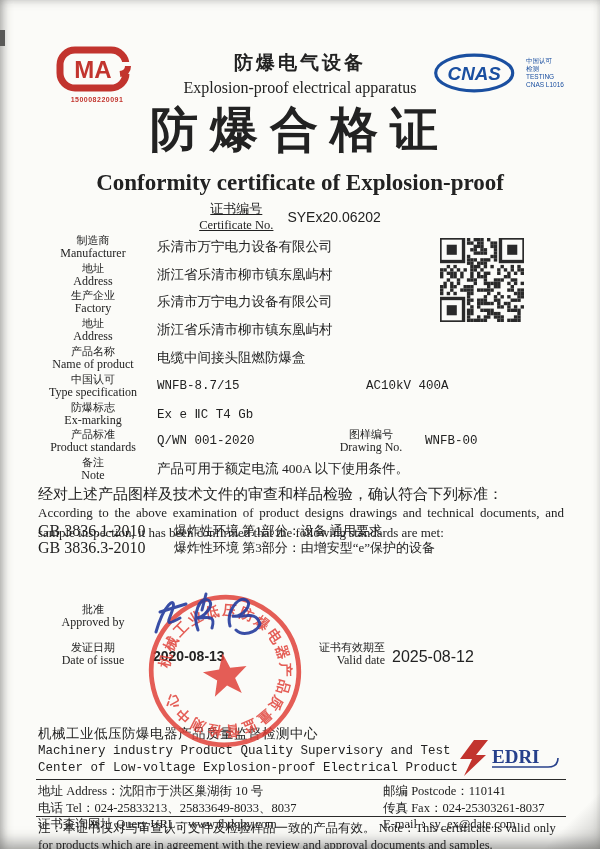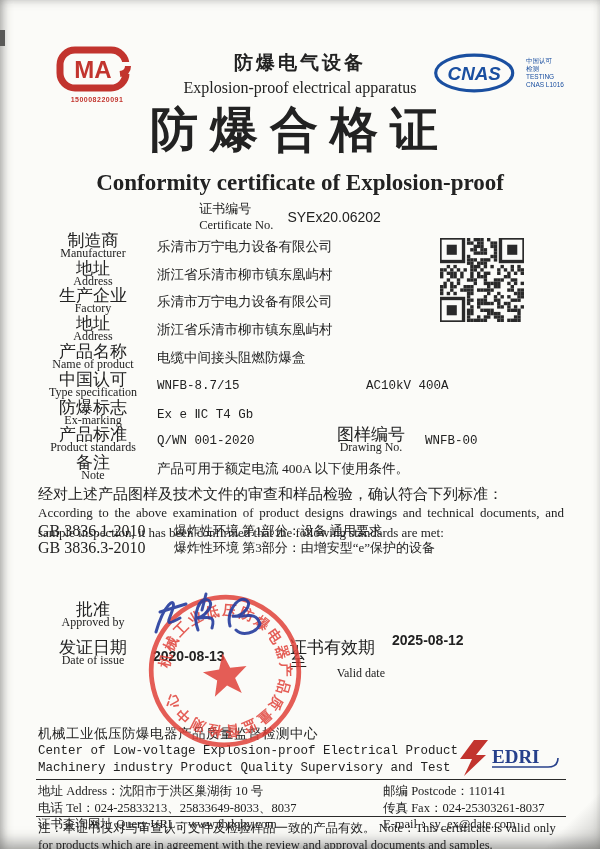--- a/index.html
+++ b/index.html
@@ -28,31 +28,31 @@
   .cnas-txt{color:#1a4fa0;font-size:6.5px;line-height:8px;
     font-family:"Liberation Sans","DejaVu Sans",sans-serif;}
 
   .main-title{position:absolute;left:0;top:98px;width:100%;text-align:center;
     font-size:48px;font-weight:bold;letter-spacing:12px;}
   .sub-title{position:absolute;left:0;top:170px;width:100%;text-align:center;
     font-size:23px;font-weight:bold;}
 
   .certno{position:absolute;left:0;top:200px;width:100%;display:flex;
     justify-content:center;align-items:center;gap:14px;transform:translateX(-10px);}
-  .certno .lblblk{}
+  .certno .lblblk{text-align:center;text-decoration:underline;}
   .certno .cn{font-size:13px;display:block;}
   .certno .en{font-size:12.5px;display:block;}
   .certno .val{font-size:14px;font-family:"Liberation Sans","DejaVu Sans",sans-serif;}
 
   
   .fields{position:absolute;left:40px;top:233px;width:520px;}
   .frow{position:relative;display:flex;align-items:center;min-height:27.8px;}
   .lbl{width:106px;flex:none;display:flex;flex-direction:column;align-items:center;
     justify-content:center;line-height:13px;}
-  .lbl .cn{font-size:17px;}
+  .lbl .cn{font-size:11px;}
   .lbl .en{font-size:12px;}
   .fval{margin-left:11px;font-size:13.5px;}
   .mono{font-family:"Liberation Mono","DejaVu Sans Mono",monospace;font-size:12.5px;}
   .val2{position:absolute;left:315px;}
   .drawing{position:absolute;left:288px;display:flex;align-items:center;}
   .drawing .lbl{width:86px;}
 
   .qr{position:absolute;left:440px;top:238px;width:84px;height:84px;}
 
   
@@ -64,21 +64,21 @@
   .std .code{width:112px;flex:none;font-family:Liberation Serif, serif;font-size:16px;}
   .std .desc{margin-left:24px;}
 
   
   .approve-lbl{position:absolute;left:40px;top:603px;}
   .issue-lbl{position:absolute;left:40px;top:641px;}
   .issue-val{position:absolute;left:153px;top:648px;font-size:14px;font-weight:bold;
     font-family:"Liberation Sans","DejaVu Sans",sans-serif;}
   .valid-lbl{position:absolute;left:290px;top:641px;width:95px;}
   .valid-lbl .lbl{width:95px;align-items:flex-end;}
-  .valid-val{position:absolute;left:392px;top:632px;font-size:14px;font-weight:bold;
+  .valid-val{position:absolute;left:392px;top:648px;font-size:16px;font-weight:normal;
     font-family:"Liberation Sans","DejaVu Sans",sans-serif;}
   .signature{position:absolute;left:146px;top:588px;z-index:3;}
   .stamp{position:absolute;left:146px;top:592px;opacity:.84;transform:rotate(-8deg);z-index:2;}
 
   
   .issuer{position:absolute;left:38px;top:725px;}
   .issuer .cn{font-size:13.5px;letter-spacing:.5px;}
   .issuer .en{font-size:12.5px;line-height:17px;
     font-family:"Liberation Mono","DejaVu Sans Mono",monospace;}
   .sedri{position:absolute;left:452px;top:737px;}
@@ -497,22 +497,22 @@
   <div class="valid-lbl">
     <div class="lbl">
       <span class="cn">证书有效期至</span>
       <span class="en">Valid date</span>
     </div>
   </div>
   <div class="valid-val">2025-08-12</div>
 
   <div class="issuer">
     <div class="cn">机械工业低压防爆电器产品质量监督检测中心</div>
+    <div class="en">Machinery industry Product Quality Supervisory and Test</div>
     <div class="en">Center of Low-voltage Explosion-proof Electrical Product</div>
-    <div class="en">Machinery industry Product Quality Supervisory and Test</div>
   </div>
 
   <div class="sedri">
     <svg width="112" height="42" viewBox="0 0 112 42">
       <path d="M22,3 L36,3 L24,18 L34,18 L12,39 L20,22 L8,22 Z" fill="#c2342e"></path>
       <text x="40" y="26" font-size="19" font-weight="bold" fill="#27408b" font-family="Liberation Serif, serif">EDRI</text>
       <line x1="40" y1="30" x2="96" y2="30" stroke="#27408b" stroke-width="1.6"></line>
       <path d="M96,30 q10,0 10,-9" fill="none" stroke="#27408b" stroke-width="1.6"></path>
     </svg>
   </div>

